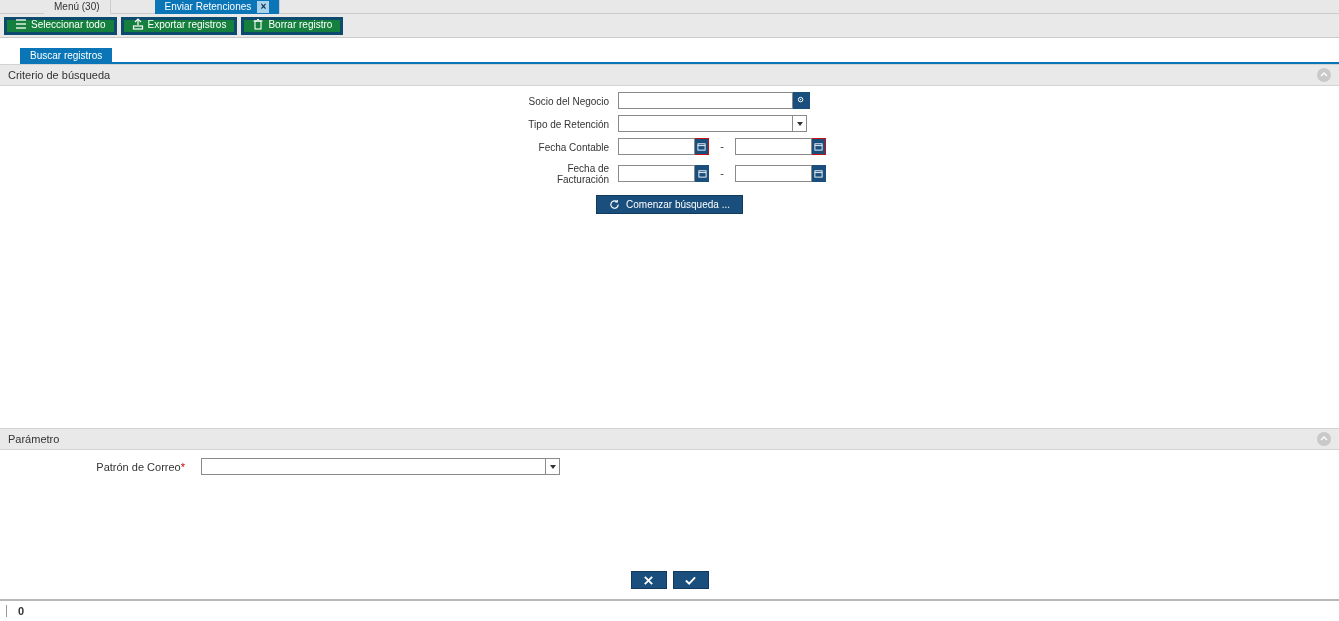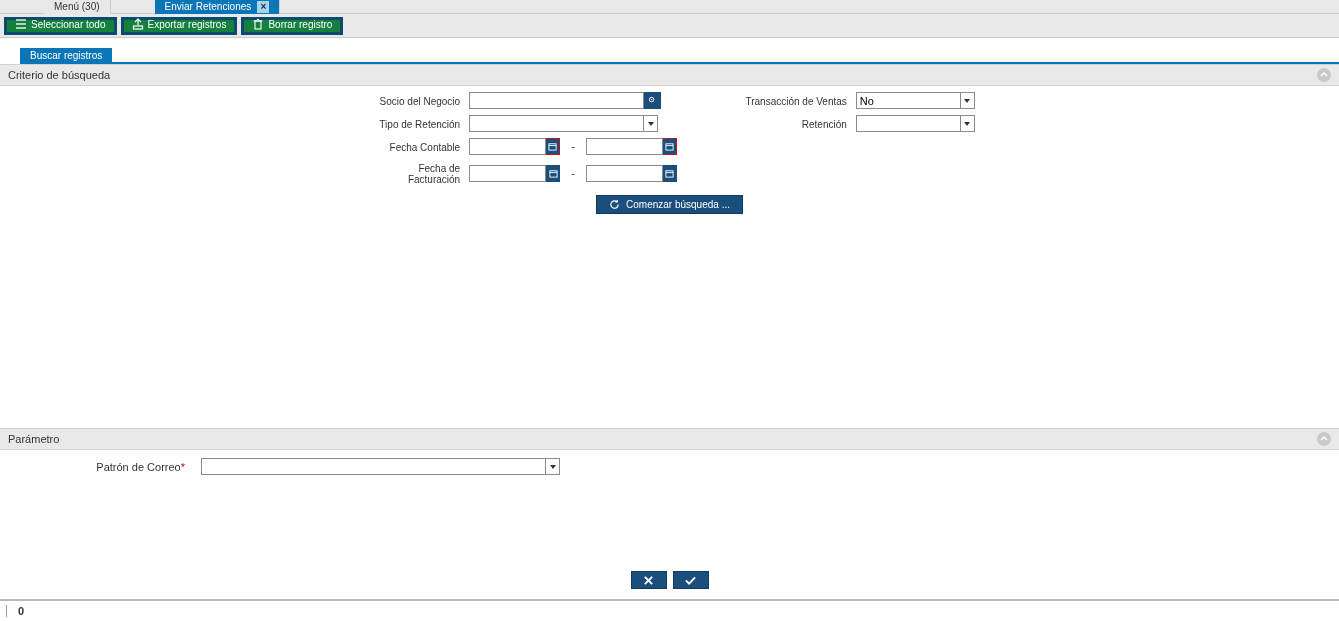--- a/index.html
+++ b/index.html
@@ -200,40 +200,20 @@
           <span class="date-btn">
             <svg viewBox="0 0 10 10">
                 <rect x="1" y="2" width="8" height="7" stroke="#fff" fill="none"></rect>
                 <line x1="1" y1="4" x2="9" y2="4" stroke="#fff"></line>
               </svg>
           </span>
         </div>
       </div>
     </div>
 
-    <div class="col">
-      <div class="field-row">
-        <div class="lbl" style="width:130px">Transacción de Ventas</div>
-        <div class="select-wrap">
-          <input type="text" class="txt" value="No" style="">
-          <span class="dd-btn">
-              <span class="tri"></span>
-            </span>
-        </div>
-      </div>
-      <div class="field-row">
-        <div class="lbl" style="width:130px">Retención</div>
-        <div class="select-wrap">
-          <input type="text" class="txt" style="">
-          <span class="dd-btn">
-              <span class="tri"></span>
-            </span>
-        </div>
-      </div>
-    </div>
   </div>
 </div>
 
 <div class="start-search-row">
   <div class="start-search-btn">
     <svg viewBox="0 0 12 12">
         <g stroke="#fff" stroke-width="1.3" fill="none">
           <path d="M10 6a4 4 0 1 1-1.2-2.8"></path>
           <polyline points="9,1 9,3.2 6.8,3.2"></polyline>
         </g>

